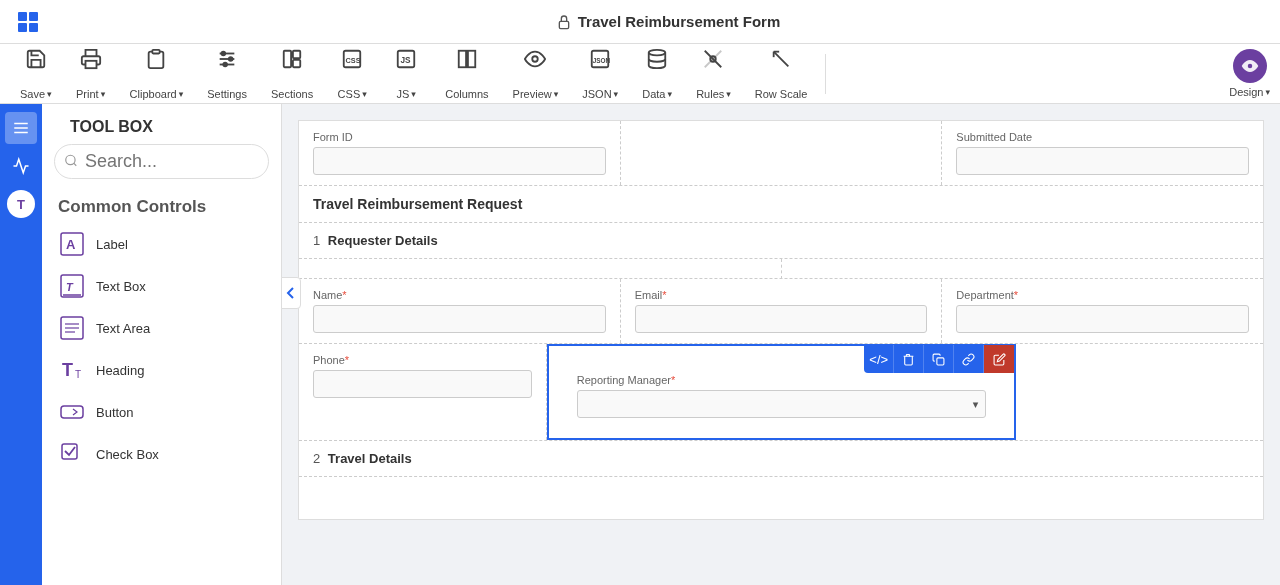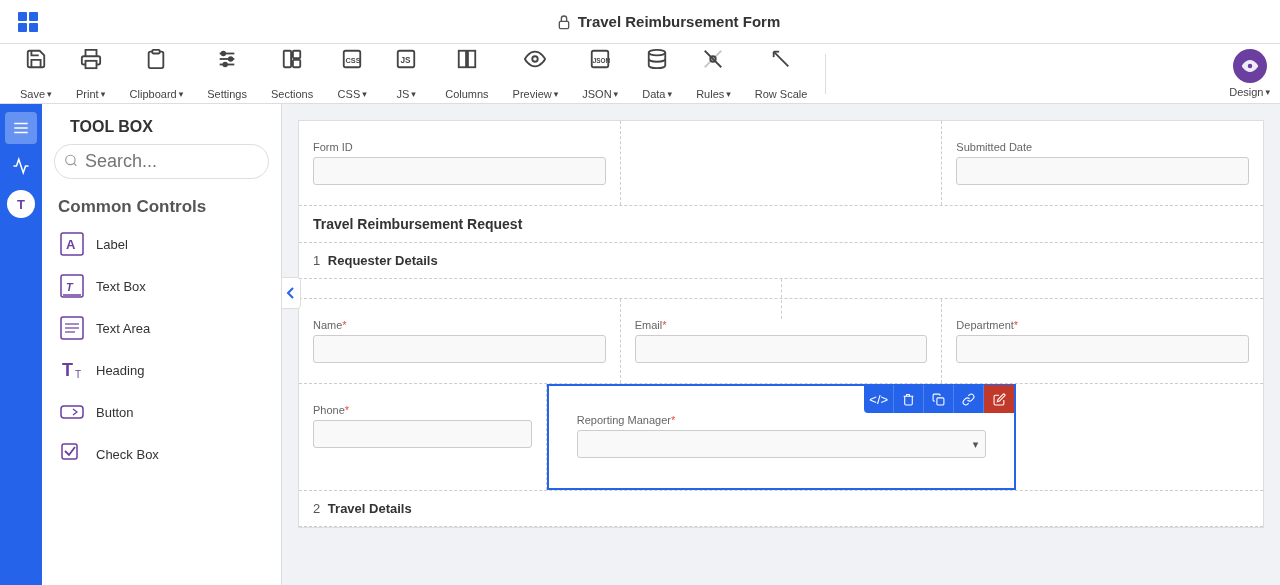--- a/index.html
+++ b/index.html
@@ -218,21 +218,21 @@
       min-height: 400px;
     }
 
     
     .form-row {
       display: flex;
       border-bottom: 1px dashed #ccc;
     }
     .form-cell {
       flex: 1;
-      padding: 20px 14px;
+      padding: 10px 14px;
       border-right: 1px dashed #ccc;
     }
     .form-cell:last-child { border-right: none; }
     .form-cell-label {
       font-size: 11px;
       color: #666;
       margin-bottom: 4px;
     }
     .form-cell-label span.required { color: #e74c3c; }
     .form-input {

